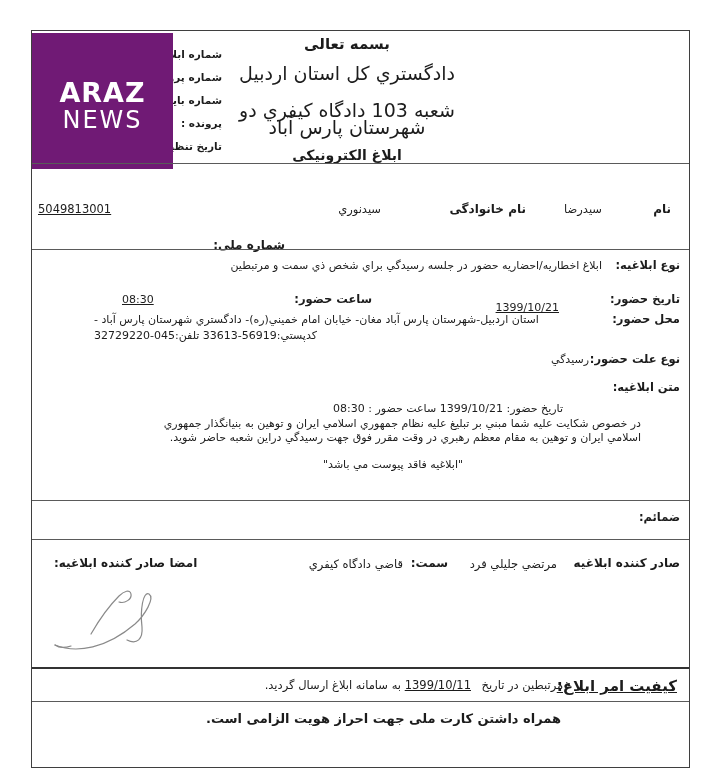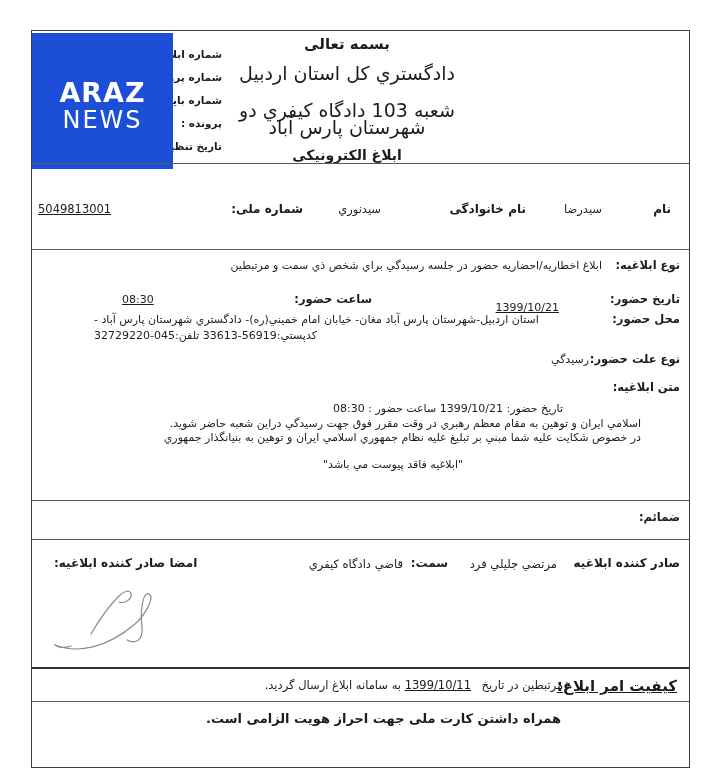--- a/index.html
+++ b/index.html
@@ -77,32 +77,32 @@
         <div>شماره پرونده :</div>
         <div>شماره بایگانی پرونده :</div>
         <div>تاریخ تنظیم:</div>
       </div>
       <div class="titles">
         <div class="t-bism">بسمه تعالی</div>
         <div class="t-org">دادگستري کل استان اردبیل</div>
         <div class="t-branch">شعبه 103 دادگاه کیفري دو شهرستان پارس آباد</div>
         <div class="t-doctype">ابلاغ الکترونیکی</div>
       </div>
-      <div class="logo" style="background:#1d4ed8;">
+      <div class="logo" style="background:#701a75;">
         <span class="logo-araz">ARAZ</span>
         <span class="logo-news">NEWS</span>
       </div>
     </div>
 
     <div class="sec sec-name">
       <span class="pos lab" style="right:18px;">نام</span>
       <span class="pos" style="right:87px;">سیدرضا</span>
       <span class="pos lab" style="right:163px;">نام خانوادگی</span>
       <span class="pos" style="right:308px;">سیدنوري</span>
-      <span class="pos lab" style="right:386px;">شماره ملی:</span>
+      <span class="pos lab" style="right:404px;margin-top:36px;">شماره ملی:</span>
       <span class="pos num" style="left:6px;">5049813001</span>
     </div>
 
     <div class="sec sec-details">
       <span class="abs lab" style="right:9px;top:8px;">نوع ابلاغیه:</span>
       <span class="abs" style="right:87px;top:9px;">ابلاغ اخطاریه/احضاریه حضور در جلسه رسیدگي براي شخص ذي سمت و مرتبطین</span>
 
       <span class="abs lab" style="right:9px;top:42px;">تاریخ حضور:</span>
       <span class="abs num" style="right:130px;top:51px;">1399/10/21</span>
       <span class="abs lab" style="right:317px;top:42px;">ساعت حضور:</span>
@@ -114,22 +114,22 @@
         <div>کدپستي:56919-33613 تلفن:045-32729220</div>
       </div>
 
       <span class="abs lab" style="right:9px;top:102px;">نوع علت حضور:</span>
       <span class="abs" style="right:100px;top:103px;">رسیدگي</span>
 
       <span class="abs lab" style="right:9px;top:130px;">متن ابلاغیه:</span>
 
       <div class="body-block">
         <div class="body-l1">تاریخ حضور: 1399/10/21 ساعت حضور : 08:30</div>
+        <div>در خصوص شکایت علیه شما مبني بر تبلیغ علیه نظام جمهوري اسلامي ایران و توهین به بنیانگذار جمهوري</div>
         <div>اسلامي ایران و توهین به مقام معظم رهبري در وقت مقرر فوق جهت رسیدگي دراین شعبه حاضر شوید.</div>
-        <div>در خصوص شکایت علیه شما مبني بر تبلیغ علیه نظام جمهوري اسلامي ایران و توهین به بنیانگذار جمهوري</div>
       </div>
       <span class="quote">"ابلاغیه فاقد پیوست مي باشد"</span>
     </div>
 
     <div class="sec sec-attach">
       <span class="lab">ضمائم:</span>
     </div>
 
     <div class="sec sec-issuer">
       <span class="abs lab" style="right:9px;top:16px;">صادر کننده ابلاغیه</span>

